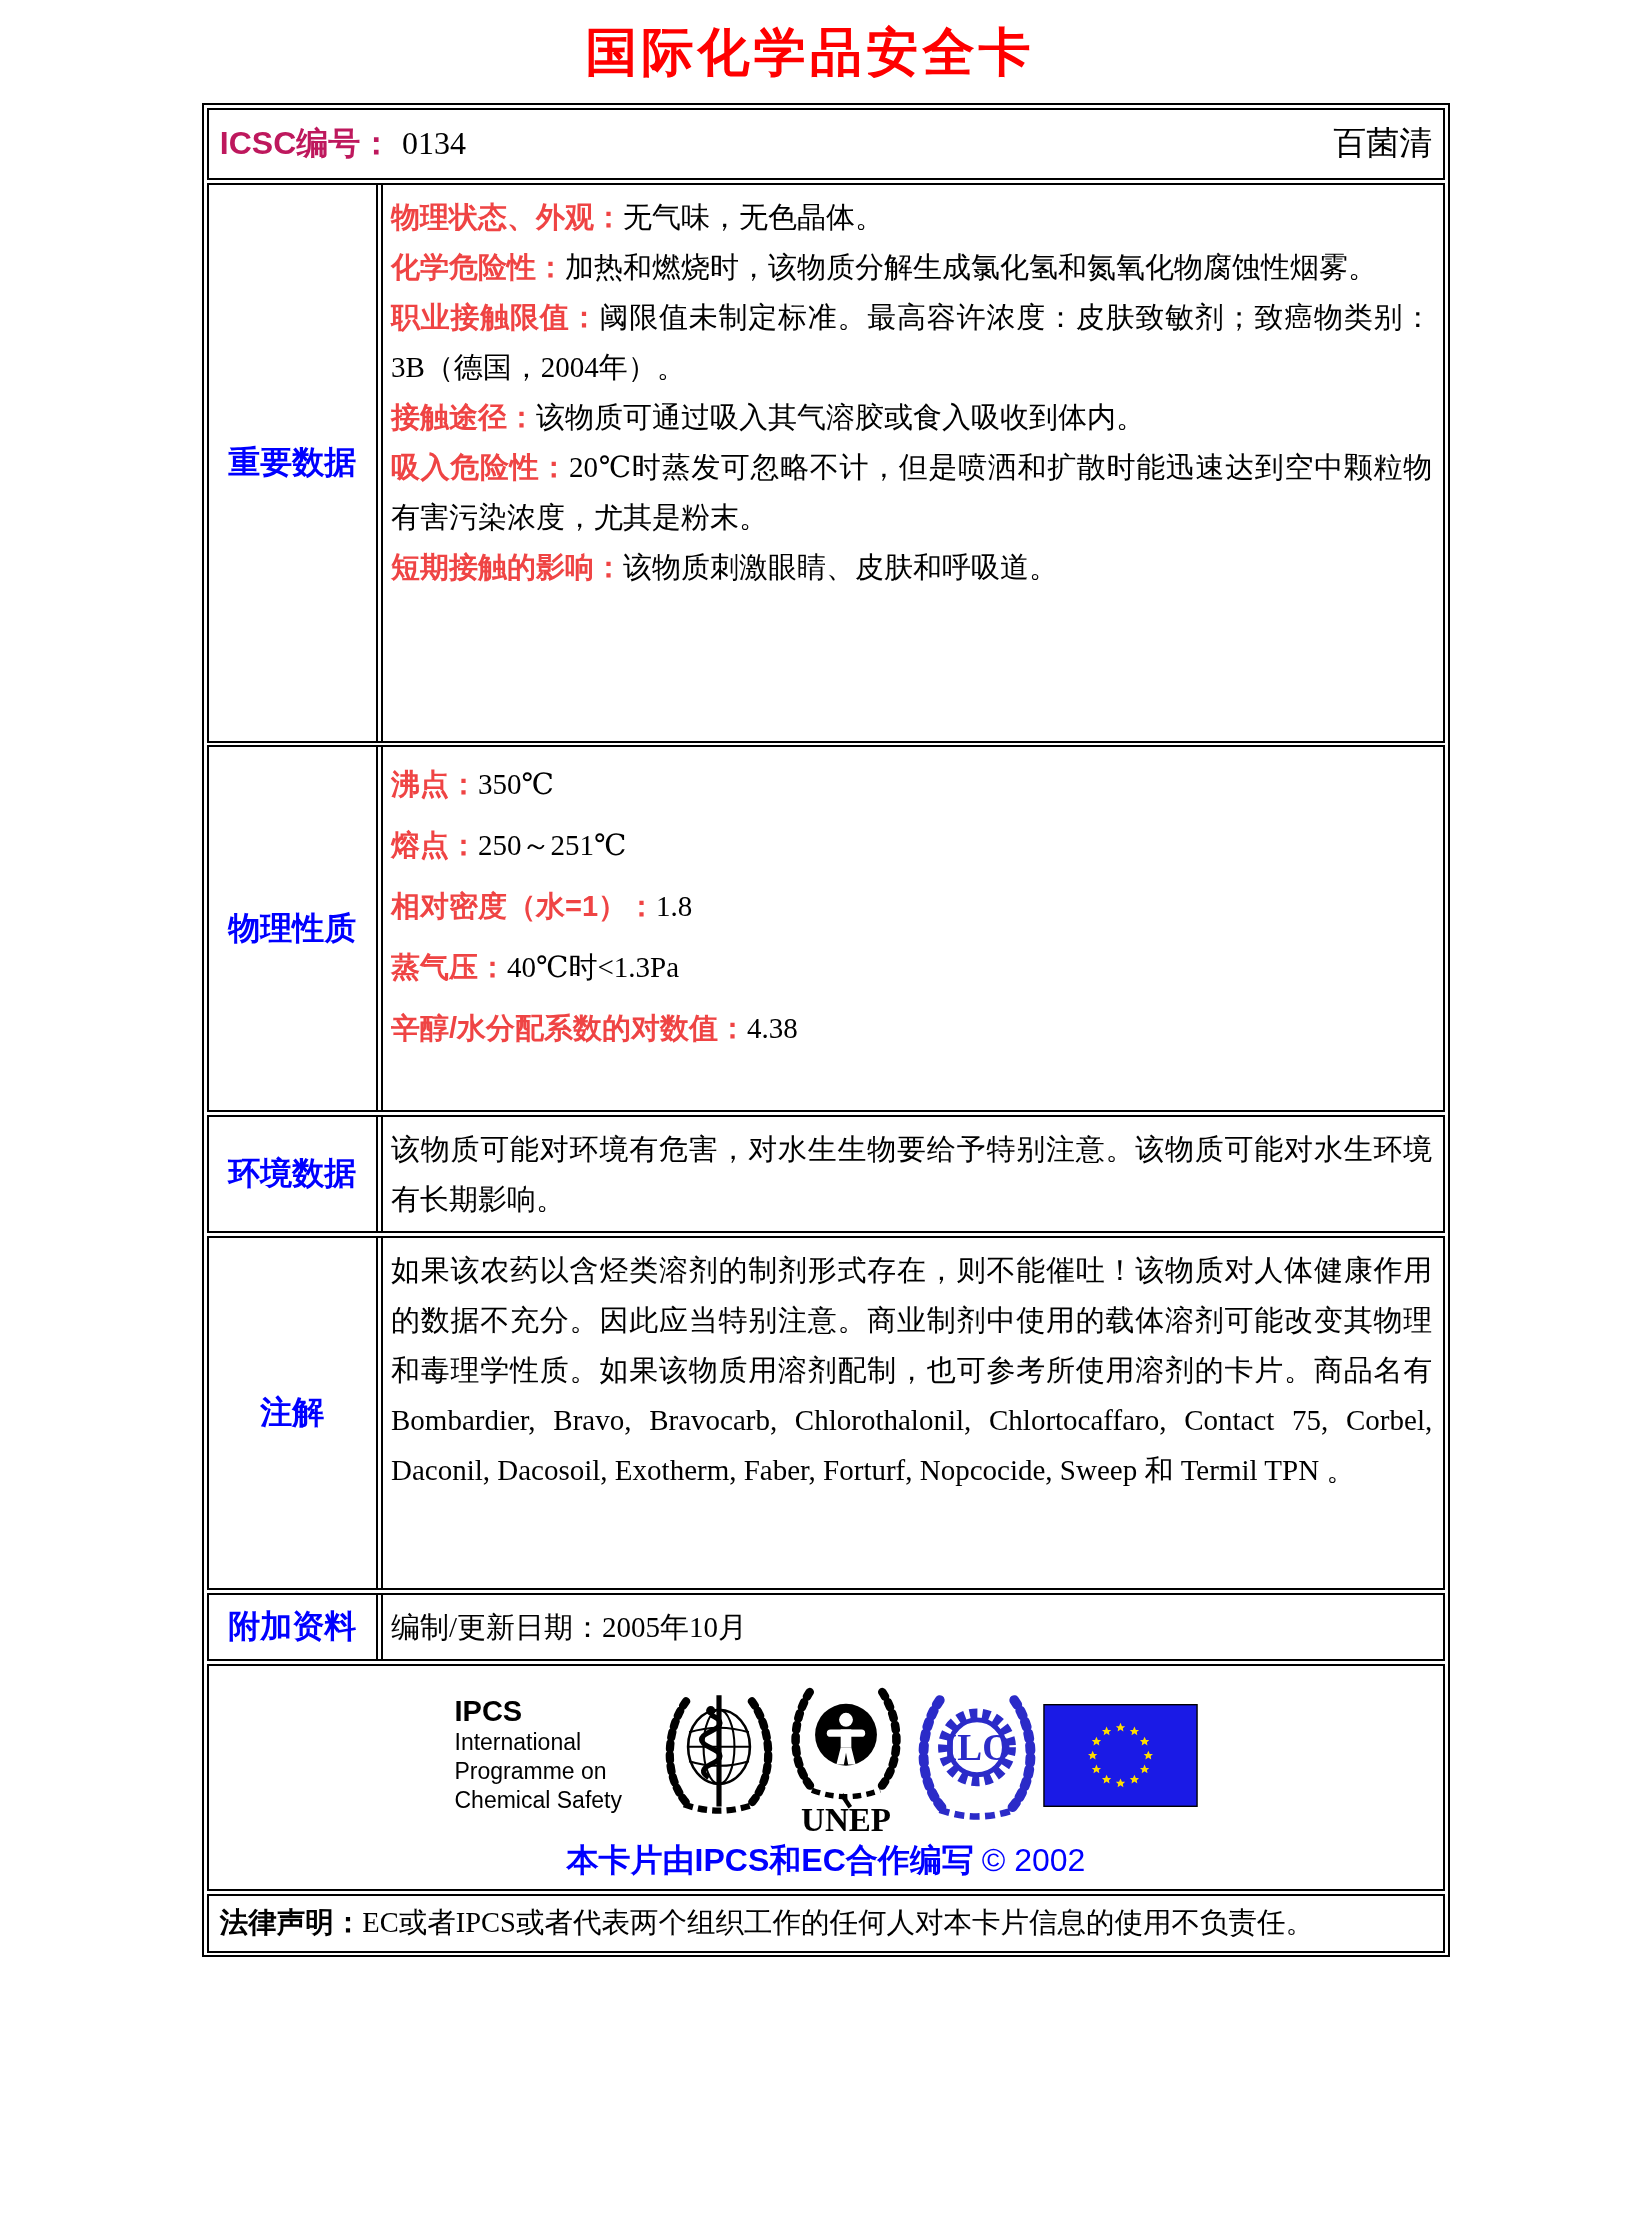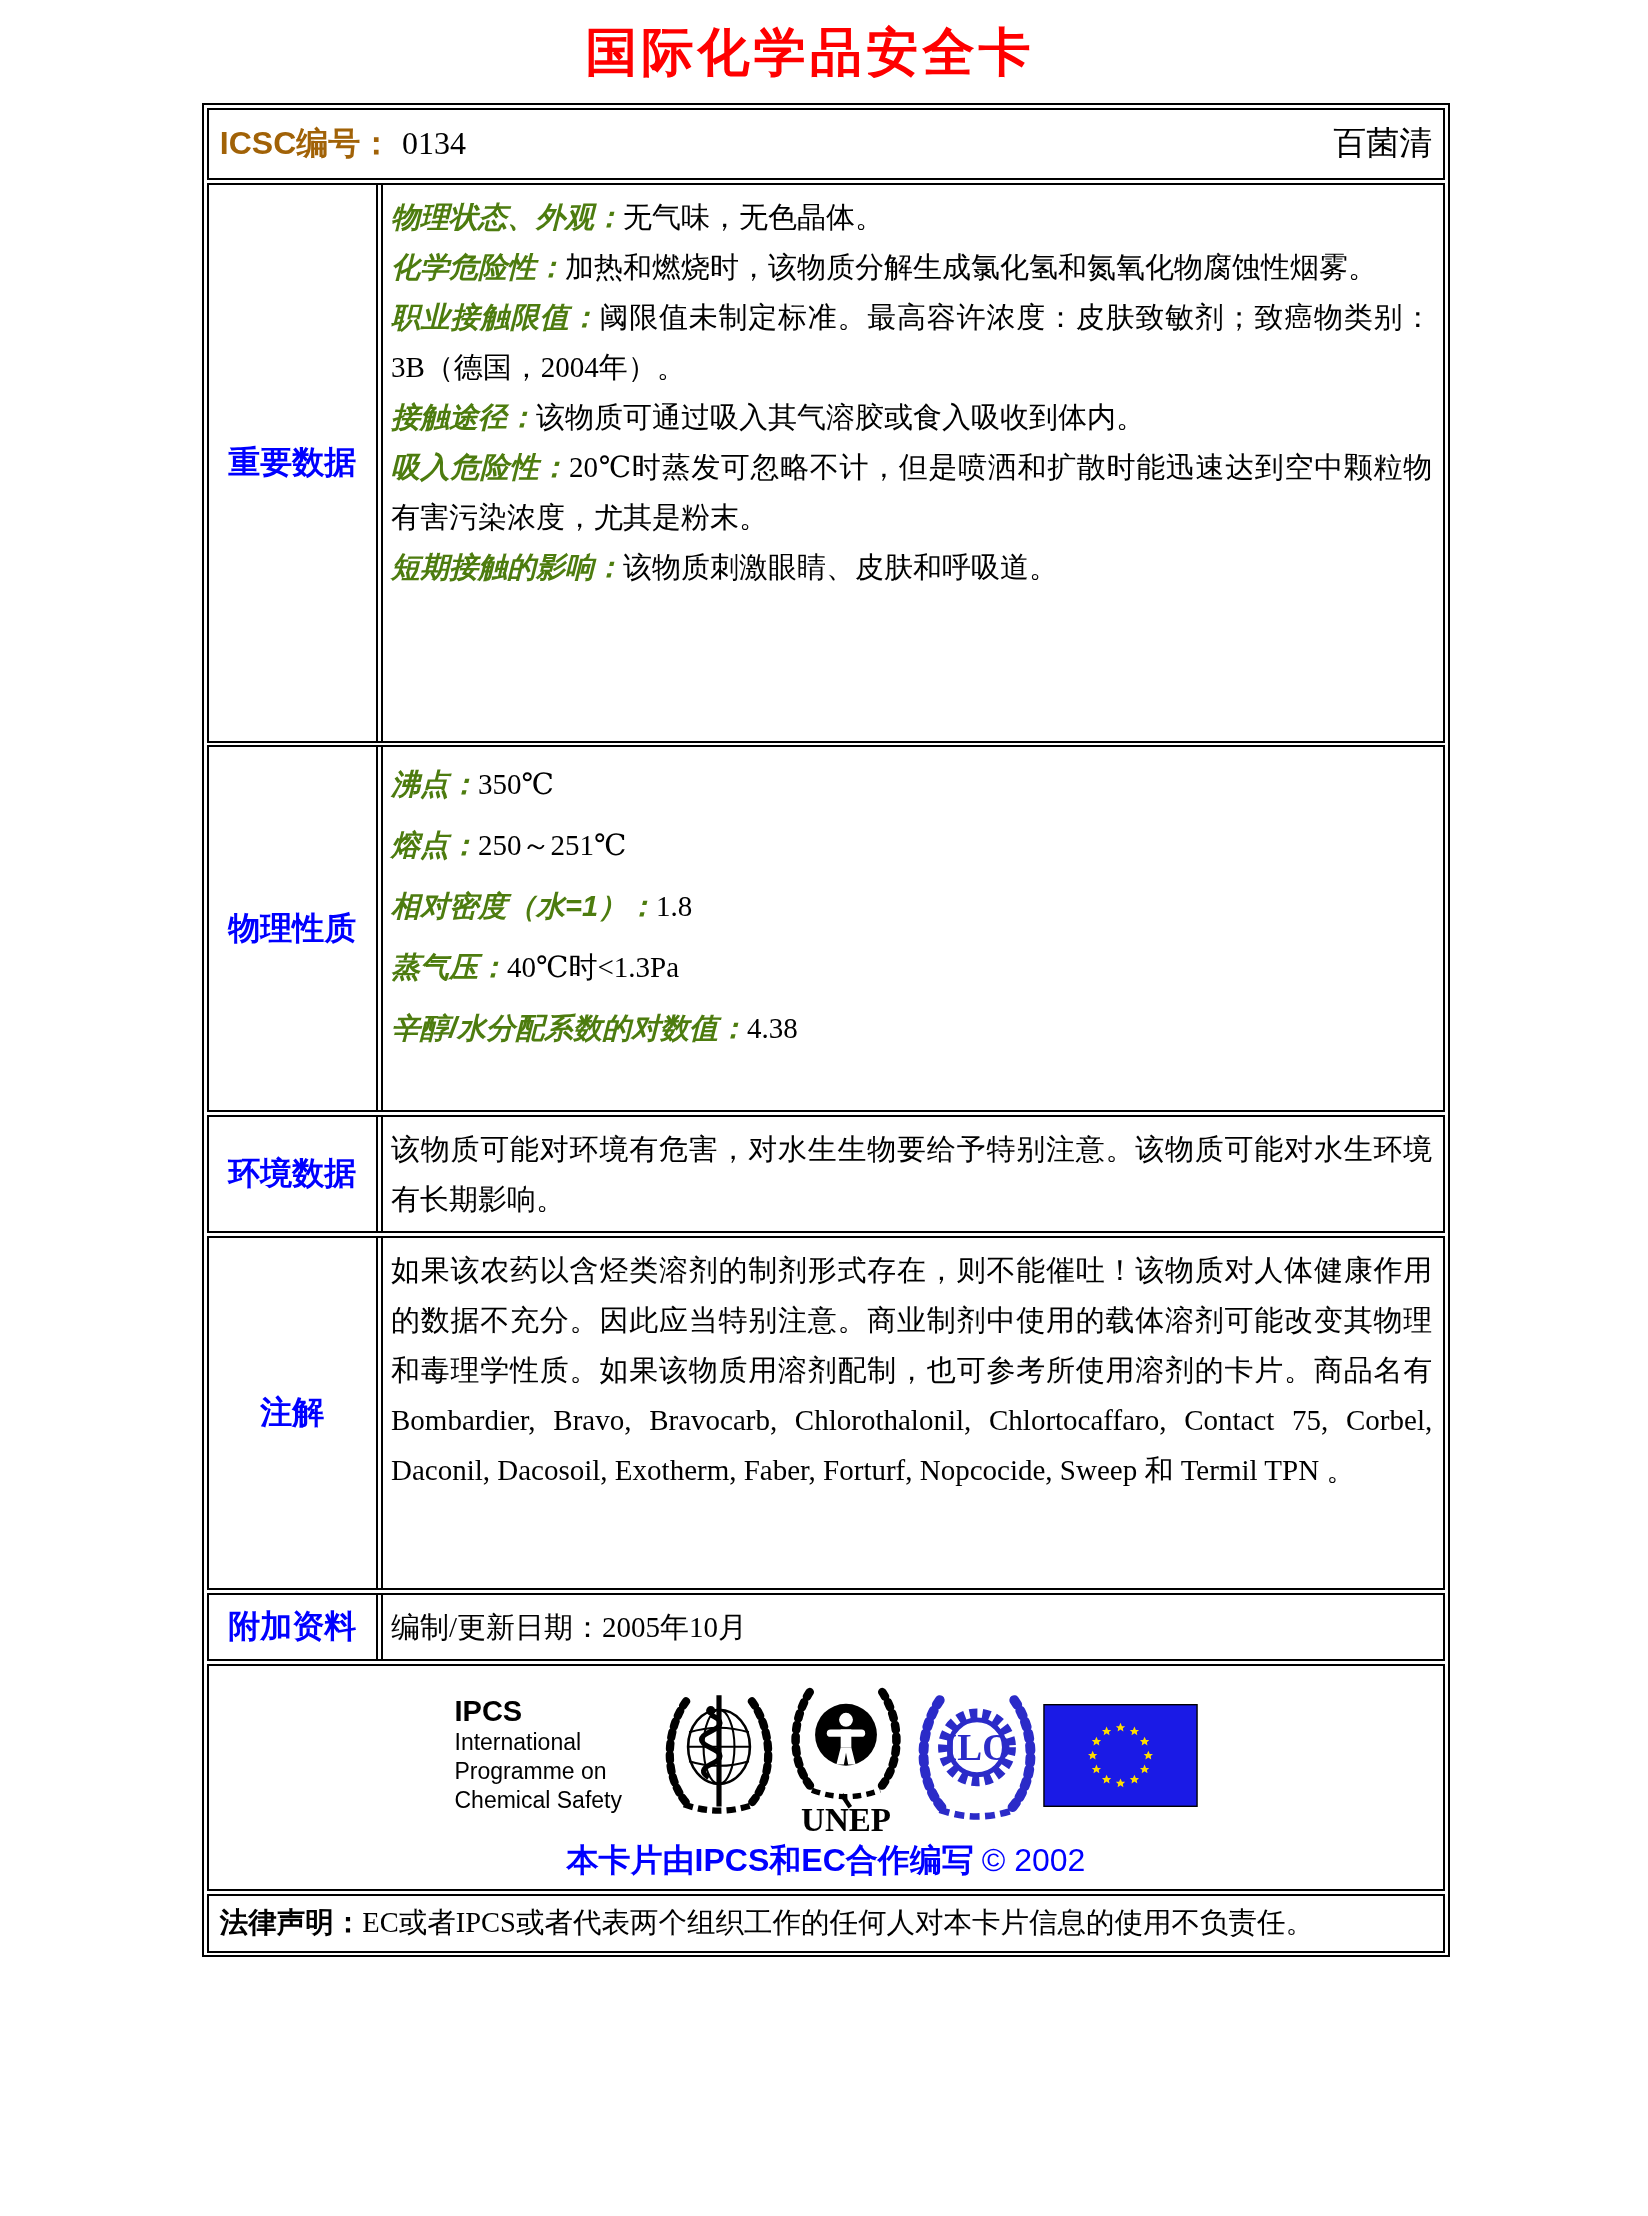--- a/index.html
+++ b/index.html
@@ -38,30 +38,29 @@
     text-align:center; padding:5.6px 2.8px;
   }
   .row-content {
     flex:1 1 auto;
     border-left:2.1px solid #000; margin-left:2.8px;
     padding:7px 11px 7px 8.4px;
     font-size:29px; line-height:50px;
   }
   .row-content p { text-align:justify; }
   .term {
-    color:#4d7c0f; font-weight:bold;
+    color:#ef4444; font-weight:bold;
     font-family:"Liberation Sans","DejaVu Sans",sans-serif;
-    font-style:italic;
   }
   .val { color:#000; }
 
   
   .hdr { min-height:72px; display:flex; align-items:center;
          justify-content:space-between; padding:7px 11px; font-size:32px; }
-  .hdr .icsc-label { color:#a16207; font-weight:bold;
+  .hdr .icsc-label { color:#be185d; font-weight:bold;
          font-family:"Liberation Sans","DejaVu Sans",sans-serif;margin-top:28px; }
   .hdr .icsc-num { margin-left:9.7px; }
   .hdr .chem-name { font-size:33px; }
 
   .r-important .row-content { min-height:556px; }
   .r-physical .row-content { min-height:363px; line-height:61px; }
   .r-physical p { text-align:left; }
   .r-env .row-content { min-height:96px; }
   .r-notes .row-content { min-height:350px; }
   .r-add .row-content { min-height:40px; display:flex; align-items:center; }

